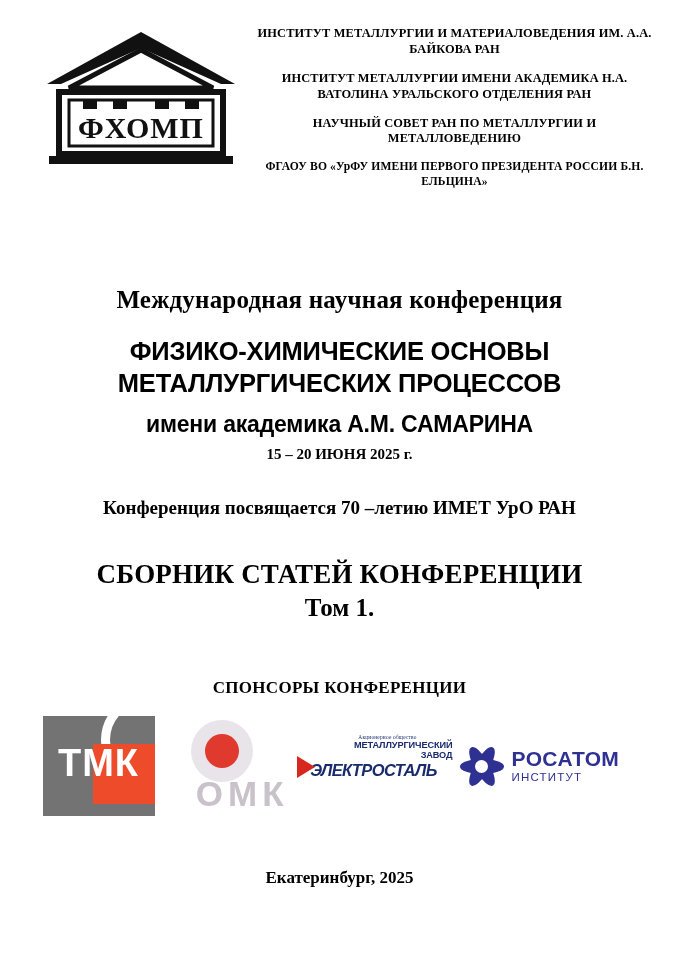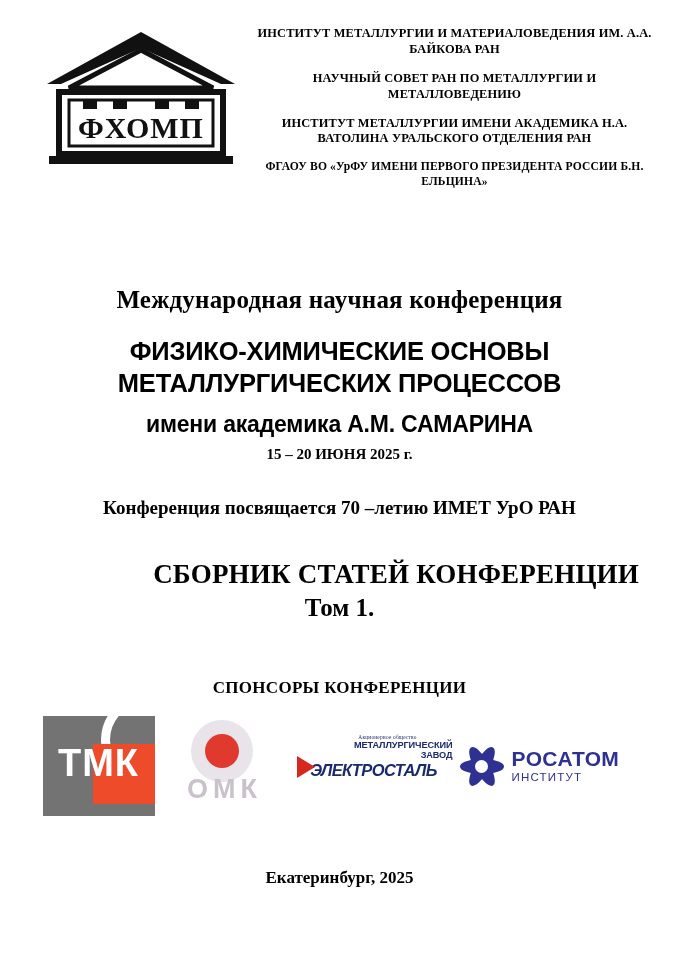--- a/index.html
+++ b/index.html
@@ -97,21 +97,20 @@
   .conf-dedication {
     font-size: 19px;
     font-weight: bold;
     margin-top: 34px;
   }
   .proceedings {
     font-size: 27px;
     font-weight: bold;
     margin-top: 40px;
     letter-spacing: 0.2px;
-    text-align: right;
   }
   .volume {
     font-size: 25px;
     font-weight: bold;
     margin-top: 4px;
   }
   .sponsors-title {
     font-size: 17px;
     font-weight: bold;
     margin-top: 56px;
@@ -192,24 +191,24 @@
     left: 44px;
     width: 34px;
     height: 34px;
     border-radius: 50%;
     background: #e0392e;
   }
   .omk .omk-text {
     position: absolute;
     left: 0; right: 0;
     top: 58px;
-    text-align: center;
-    font-family: "Liberation Sans", sans-serif;
-    font-weight: bold;
-    font-size: 27px;
+    text-align: right;
+    font-family: "Liberation Sans", sans-serif;
+    font-weight: bold;
+    font-size: 35px;
     color: #c9c2cb;
     letter-spacing: 5px;
   }
 
   
   .elst {
     width: 158px;
     height: 64px;
     position: relative;
   }
@@ -336,22 +335,22 @@
           <rect x="70" y="74" width="14" height="9" fill="#111111"></rect>
           <rect x="112" y="74" width="14" height="9" fill="#111111"></rect>
           <rect x="142" y="74" width="14" height="9" fill="#111111"></rect>
           <text x="98" y="112" text-anchor="middle" font-family="Liberation Serif, serif" font-size="30" font-weight="bold" fill="#111111" letter-spacing="1">ФХОМП</text>
         </svg>
       </div>
     </div>
 
     <div class="org-lines">
       <div class="org-line">ИНСТИТУТ МЕТАЛЛУРГИИ И МАТЕРИАЛОВЕДЕНИЯ ИМ. А.А. БАЙКОВА РАН</div>
+      <div class="org-line">ИНСТИТУТ МЕТАЛЛУРГИИ ИМЕНИ АКАДЕМИКА Н.А. ВАТОЛИНА УРАЛЬСКОГО ОТДЕЛЕНИЯ РАН</div>
       <div class="org-line">НАУЧНЫЙ СОВЕТ РАН ПО МЕТАЛЛУРГИИ И МЕТАЛЛОВЕДЕНИЮ</div>
-      <div class="org-line">ИНСТИТУТ МЕТАЛЛУРГИИ ИМЕНИ АКАДЕМИКА Н.А. ВАТОЛИНА УРАЛЬСКОГО ОТДЕЛЕНИЯ РАН</div>
       <div class="org-line small">ФГАОУ ВО «УрФУ ИМЕНИ ПЕРВОГО ПРЕЗИДЕНТА РОССИИ Б.Н. ЕЛЬЦИНА»</div>
     </div>
   </div>
 
   <div class="titles">
     <div class="conf-kind">Международная научная конференция</div>
 
     <div class="conf-name">ФИЗИКО-ХИМИЧЕСКИЕ ОСНОВЫ</div>
     <div class="conf-name" style="margin-top:0">МЕТАЛЛУРГИЧЕСКИХ ПРОЦЕССОВ</div>
     <div class="conf-person">имени академика А.М. САМАРИНА</div>

